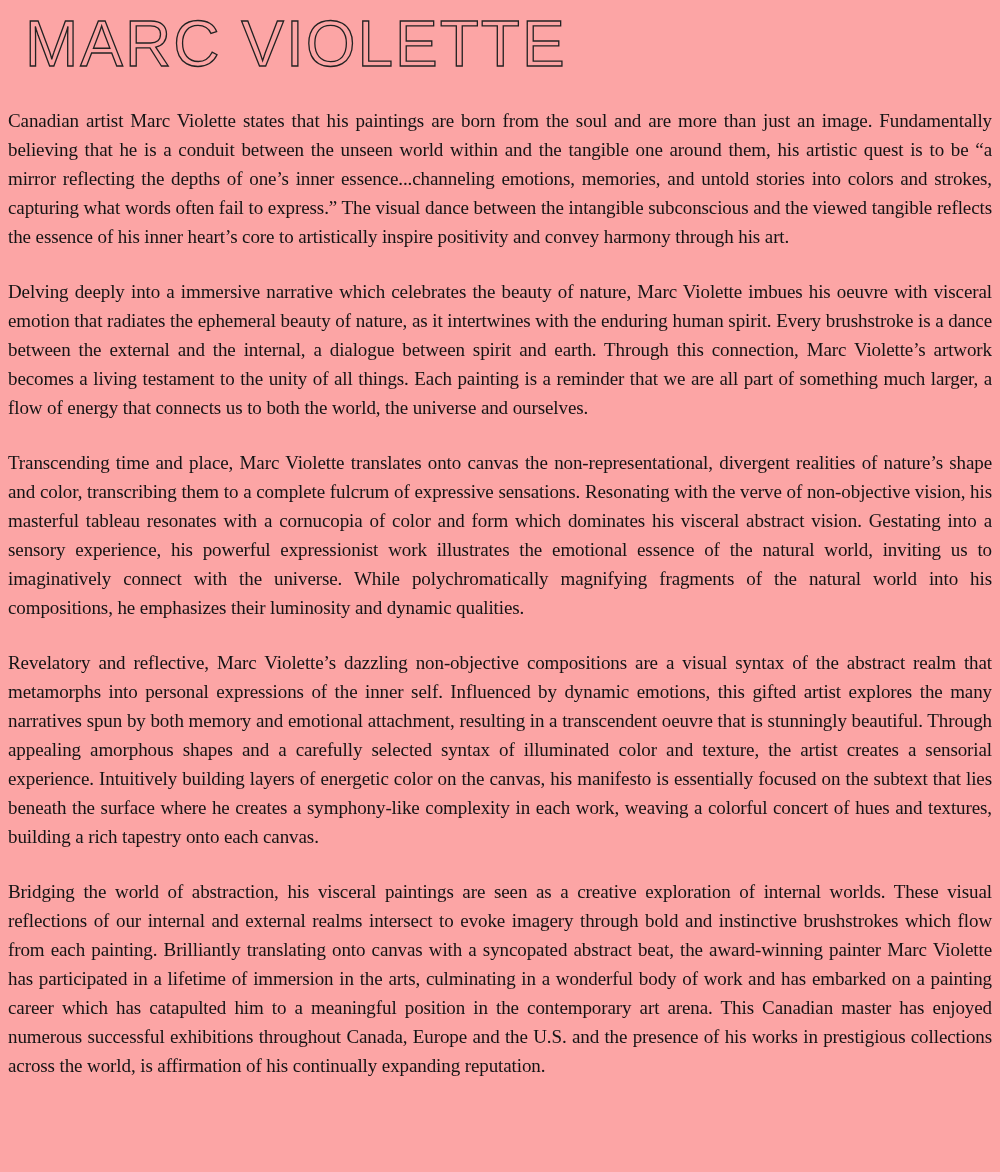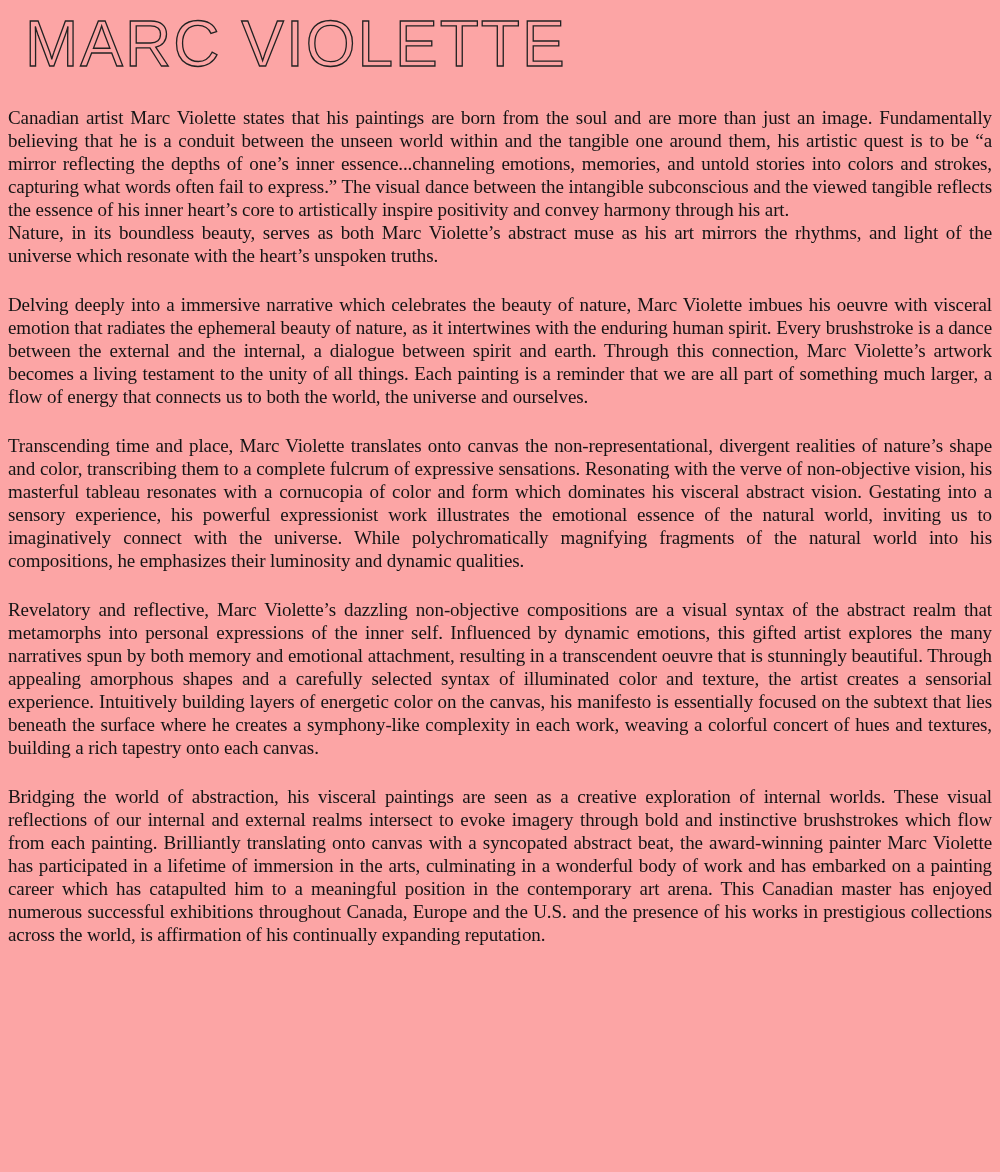--- a/index.html
+++ b/index.html
@@ -27,40 +27,39 @@
     letter-spacing: 2px;
     margin: 4px 0 30px 17px;
     color: #222222;
     -webkit-text-fill-color: transparent;
     -webkit-text-stroke: 1.3px #222222;
     white-space: nowrap;
   }
   .bio {
     font-family: "Liberation Serif", serif;
     font-size: 19px;
-    line-height: 23px;
+    line-height: 29px;
     letter-spacing: -0.1px;
     color: #141414;
   }
   .para {
     margin: 0;
     text-align: justify;
     text-justify: inter-word;
   }
   .para.spaced {
     margin-top: 26px;
   }
 </style>
 </head>
 <body>
 
 <div class="page">
   <h1 class="title">MARC VIOLETTE</h1>
 
   <div class="bio">
     <p class="para">Canadian artist Marc Violette states that his paintings are born from the soul and are more than just an image. Fundamentally believing that he is a conduit between the unseen world within and the tangible one around them, his artistic quest is to be “a mirror reflecting the depths of one’s inner essence...channeling emotions, memories, and untold stories into colors and strokes, capturing what words often fail to express.” The visual dance between the intangible subconscious and the viewed tangible reflects the essence of his inner heart’s core to artistically inspire positivity and convey harmony through his art.</p>
-    <p class="para">Nature, in its boundless beauty, serves as both Marc Violette’s abstract muse as his art mirrors the rhythms, and light of the universe which resonate with the heart’s unspoken truths.</p>
     <p class="para spaced">Delving deeply into a immersive narrative which celebrates the beauty of nature, Marc Violette imbues his oeuvre with visceral emotion that radiates the ephemeral beauty of nature, as it intertwines with the enduring human spirit. Every brushstroke is a dance between the external and the internal, a dialogue between spirit and earth. Through this connection, Marc Violette’s artwork becomes a living testament to the unity of all things. Each painting is a reminder that we are all part of something much larger, a flow of energy that connects us to both the world, the universe and ourselves.</p>
     <p class="para spaced">Transcending time and place, Marc Violette translates onto canvas the non-representational, divergent realities of nature’s shape and color, transcribing them to a complete fulcrum of expressive sensations. Resonating with the verve of non-objective vision, his masterful tableau resonates with a cornucopia of color and form which dominates his visceral abstract vision. Gestating into a sensory experience, his powerful expressionist work illustrates the emotional essence of the natural world, inviting us to imaginatively connect with the universe. While polychromatically magnifying fragments of the natural world into his compositions, he emphasizes their luminosity and dynamic qualities.</p>
     <p class="para spaced">Revelatory and reflective, Marc Violette’s dazzling non-objective compositions are a visual syntax of the abstract realm that metamorphs into personal expressions of the inner self. Influenced by dynamic emotions, this gifted artist explores the many narratives spun by both memory and emotional attachment, resulting in a transcendent oeuvre that is stunningly beautiful.  Through appealing amorphous shapes and a carefully selected syntax of illuminated color and texture, the artist creates a sensorial experience. Intuitively building layers of energetic color on the canvas, his manifesto is essentially focused on the subtext that lies beneath the surface where he creates a symphony-like complexity in each work, weaving a colorful concert of hues and textures, building a rich tapestry onto each canvas.</p>
     <p class="para spaced">Bridging the world of abstraction, his visceral  paintings are seen as a creative exploration of internal worlds. These visual reflections of our internal and external realms intersect to evoke imagery through bold and instinctive brushstrokes which flow from each painting. Brilliantly translating onto canvas with a syncopated abstract beat, the award-winning painter Marc Violette has participated in a lifetime of immersion in the arts, culminating in a wonderful body of work and has embarked on a painting career which has catapulted him to a meaningful position in the contemporary art arena. This Canadian master has enjoyed numerous successful exhibitions throughout Canada, Europe and the U.S. and the presence of his works in prestigious collections across the world, is affirmation of his continually expanding reputation.</p>
   </div>
 </div>
 
 </body></html>

